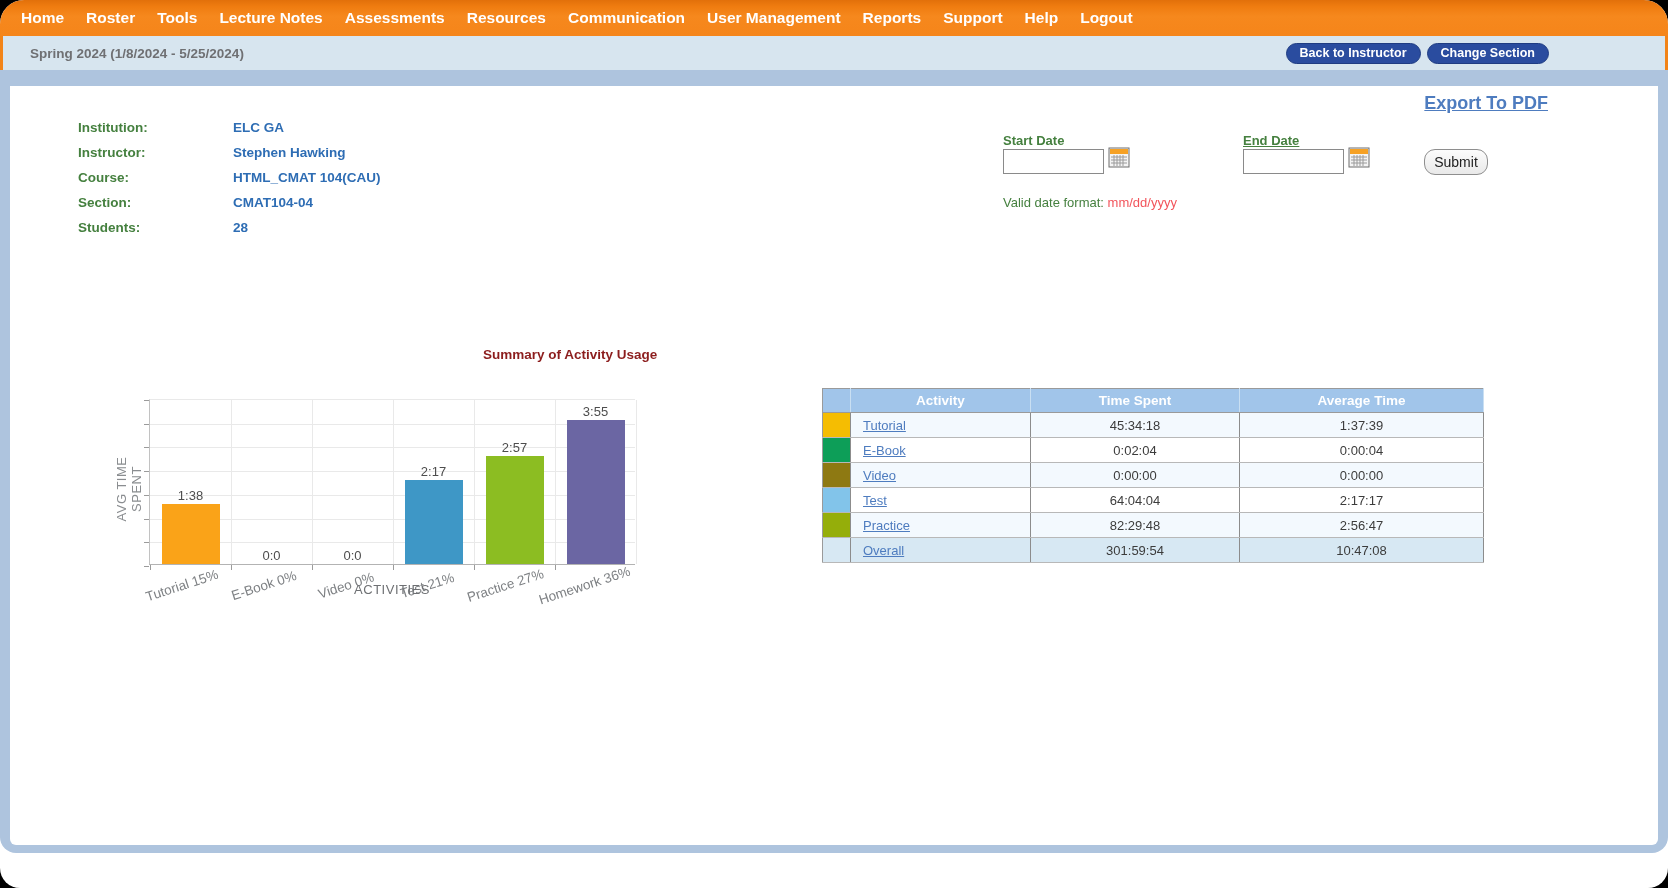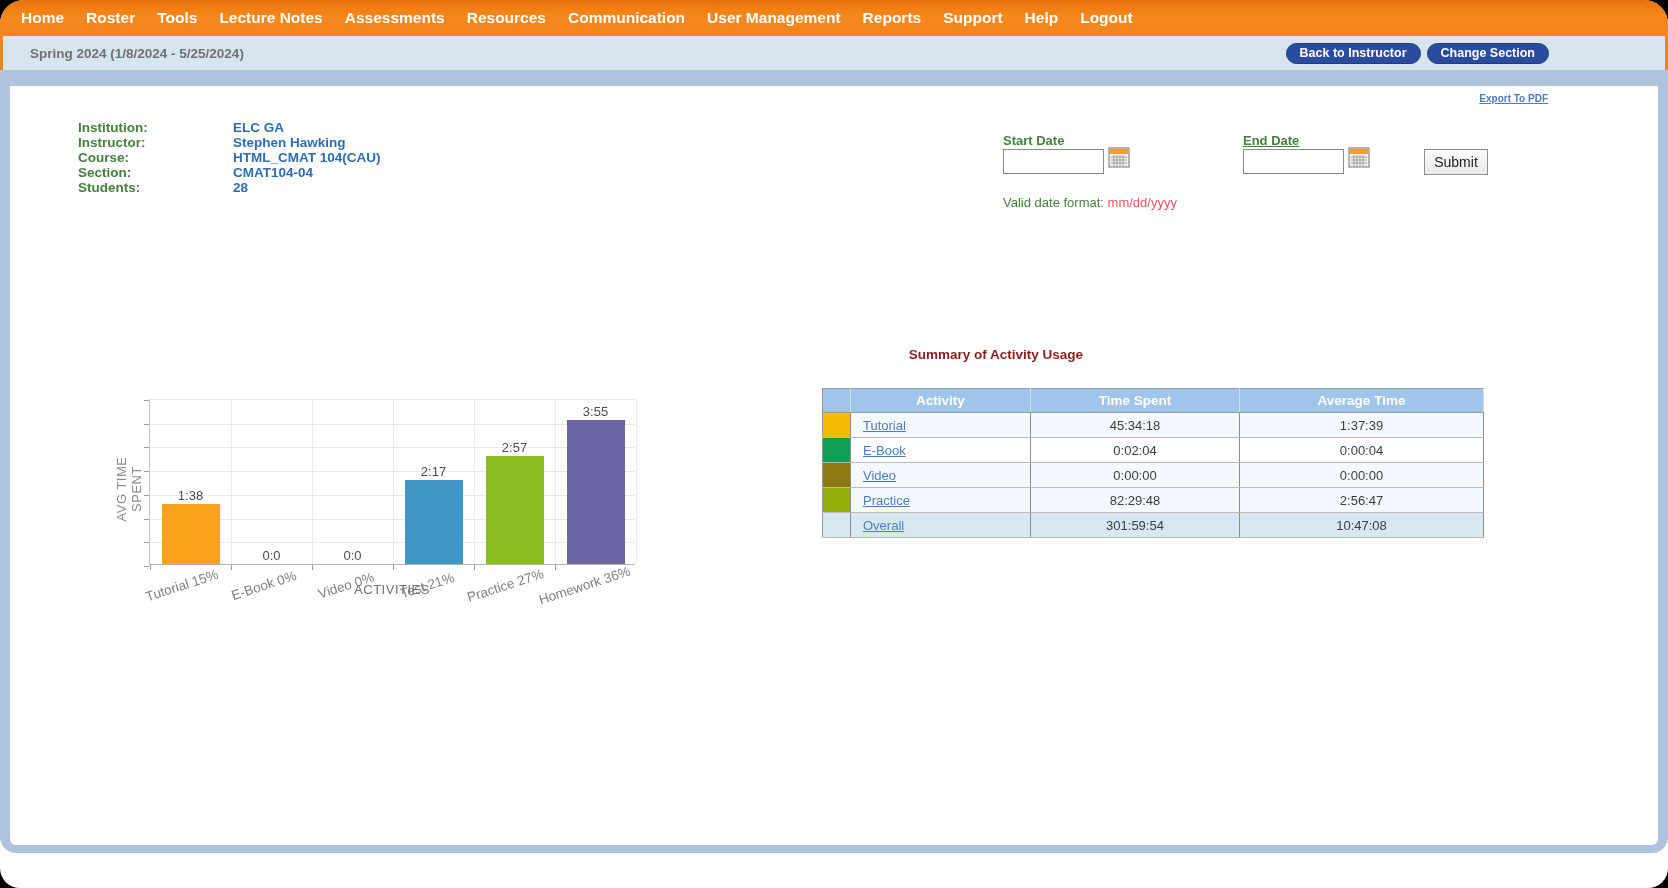--- a/index.html
+++ b/index.html
@@ -19,43 +19,43 @@
   .season-label { color:#6f7073; font-weight:bold; font-size:13.5px; margin-left:27px; }
   .season-buttons { margin-left:auto; margin-right:116px; display:flex; gap:6px; }
   .pill-btn { background:#2a4c9f; border:1px solid #1f3c82; color:#fff; font-size:12.5px; font-weight:bold;
               height:21px; line-height:19px; padding:0 13px; border-radius:11px; cursor:pointer;
               font-family:"Liberation Sans", sans-serif;text-align:right; }
 
   
   .frame { position:absolute; top:70px; left:0; right:0; height:783px; background:#aec4de; border-radius:0 0 16px 16px; }
   .panel { position:absolute; top:16px; left:10px; right:10px; bottom:8px; background:#fff; border-radius:0 0 6px 6px; }
 
-  .export-link { position:absolute; top:7px; right:110px; color:#4e7cbf; font-size:10px; font-weight:bold;
+  .export-link { position:absolute; top:7px; right:110px; color:#4e7cbf; font-size:18px; font-weight:bold;
                  text-decoration:underline; cursor:pointer; }
 
   
-  .info { position:absolute; top:34px; left:68px; display:grid; grid-template-columns:155px auto; row-gap:0; }
+  .info { position:absolute; top:34px; left:68px; display:grid; grid-template-columns:155px auto; row-gap:10px; }
   .info-label { color:#45803f; font-weight:bold; font-size:13.5px; }
   .info-value { color:#2e6db4; font-weight:bold; font-size:13.5px; }
 
   
   .filters { position:absolute; top:0; left:0; }
   .f-label { position:absolute; color:#45803f; font-size:13px; font-weight:bold; white-space:nowrap; }
   .f-input { position:absolute; width:101px; height:25px; border:1px solid #8a8a8a; background:#fff;
              font-size:13px; padding:0 4px; font-family:"Liberation Sans", sans-serif; }
   .cal-btn { position:absolute; width:22px; height:21px; cursor:pointer; background:transparent; border:none; padding:0; }
   .hint { position:absolute; font-size:13px; white-space:nowrap; }
   .hint .h1 { color:#45803f; }
   .hint .h2 { color:#f2545b; }
   .submit-btn { position:absolute; width:64px; height:26px; background:linear-gradient(#fcfcfc,#e9e9e9);
-                border:1px solid #8e8e8e; border-radius:0; font-size:14px; color:#222; cursor:pointer;
+                border:1px solid #8e8e8e; border-radius:11px; font-size:14px; color:#222; cursor:pointer;
                 font-family:"Liberation Sans", sans-serif; }
 
   
-  .chart-title { position:absolute; top:261px; left:473px; width:600px; text-align:right;
+  .chart-title { position:absolute; top:261px; left:473px; width:600px; text-align:left;
                  color:#8c1d1d; font-weight:bold; font-size:13.5px; }
   .plot { position:absolute; left:139px; top:313px; width:486px; height:166px;
           border-left:1px solid #c2c2c2; border-bottom:1px solid #b3b3b3; border-top:1px solid #e9e9e9; }
   .gridline-h { position:absolute; left:0; right:0; height:1px; background:#e9e9e9; }
   .gridline-v { position:absolute; top:0; bottom:0; width:1px; background:#e9e9e9; }
   .ytick { position:absolute; left:-6px; width:5px; height:1px; background:#9b9b9b; }
   .xtick { position:absolute; bottom:-6px; width:1px; height:5px; background:#9b9b9b; }
   .bar { position:absolute; bottom:0; }
   .bar-value { position:absolute; transform:translateX(-50%); color:#4d4d4d; font-size:13px; white-space:nowrap; }
   .cat-label { position:absolute; color:#7e8184; font-size:13.5px; white-space:nowrap;
@@ -245,20 +245,28 @@
               <td>0:00:04</td>
             </tr>
             <tr style="background: rgb(243, 249, 254);">
               <td class="sw">
                 <div class="sw-block" style="background: rgb(142, 121, 18);"></div>
               </td>
               <td class="act"><a>Video</a></td>
               <td>0:00:00</td>
               <td>0:00:00</td>
             </tr>
+            <tr style="background: rgb(255, 255, 255);">
+              <td class="sw">
+                <div class="sw-block" style="background: rgb(130, 196, 234);"></div>
+              </td>
+              <td class="act"><a>Test</a></td>
+              <td>64:04:04</td>
+              <td>2:17:17</td>
+            </tr>
             <tr style="background: rgb(243, 249, 254);">
               <td class="sw">
                 <div class="sw-block" style="background: rgb(149, 174, 10);"></div>
               </td>
               <td class="act"><a>Practice</a></td>
               <td>82:29:48</td>
               <td>2:56:47</td>
             </tr>
             <tr style="background: rgb(215, 232, 243);">
               <td class="sw"></td>

